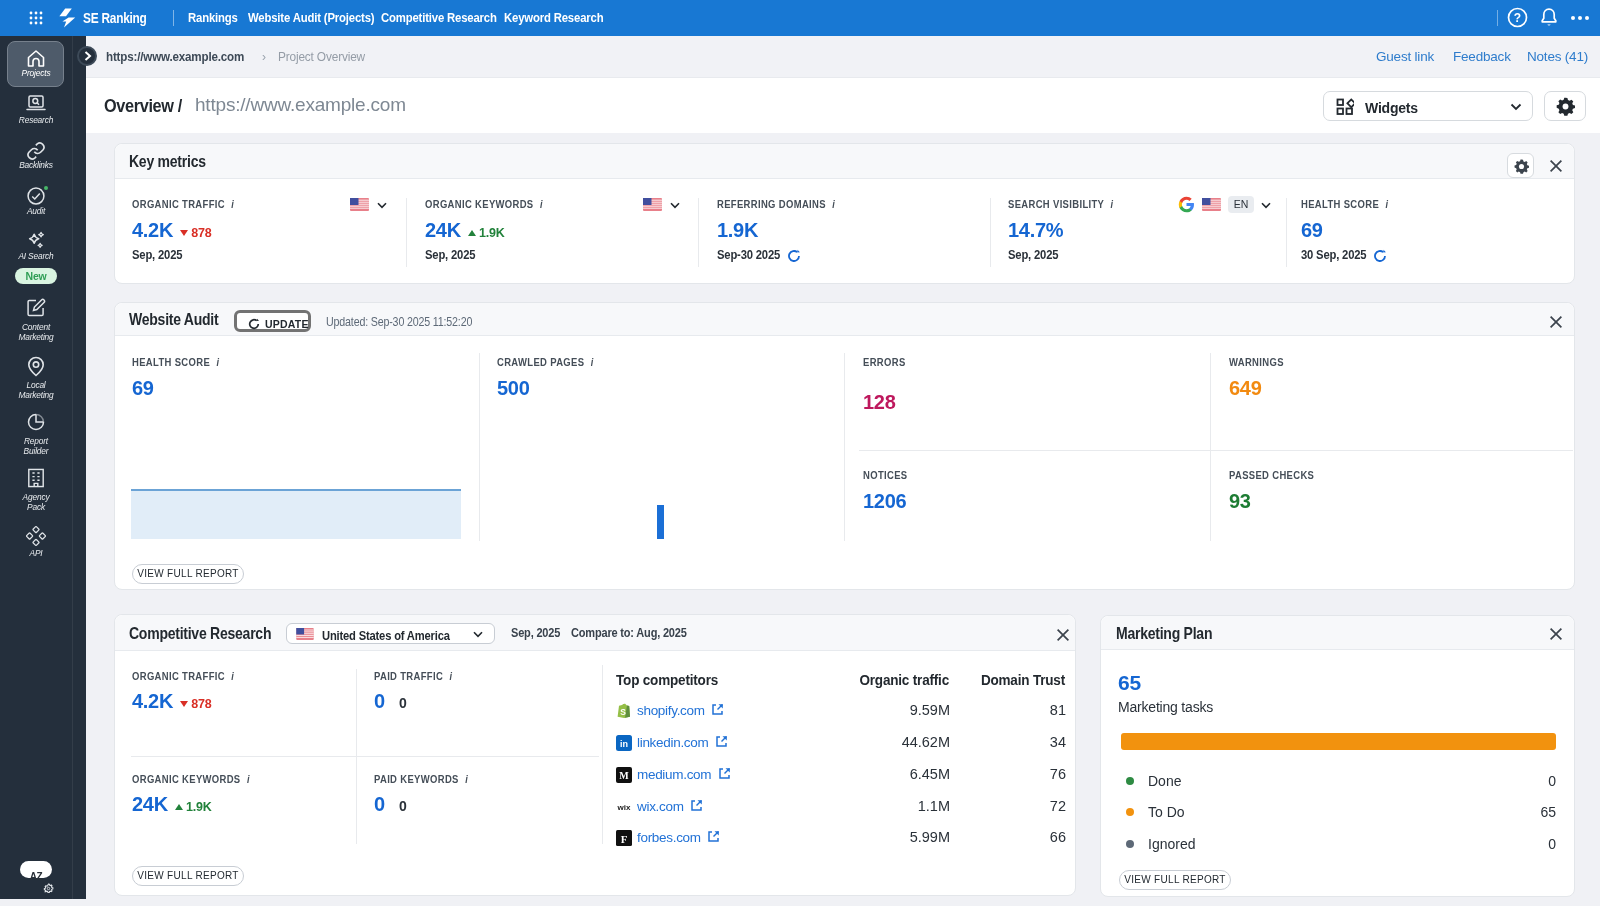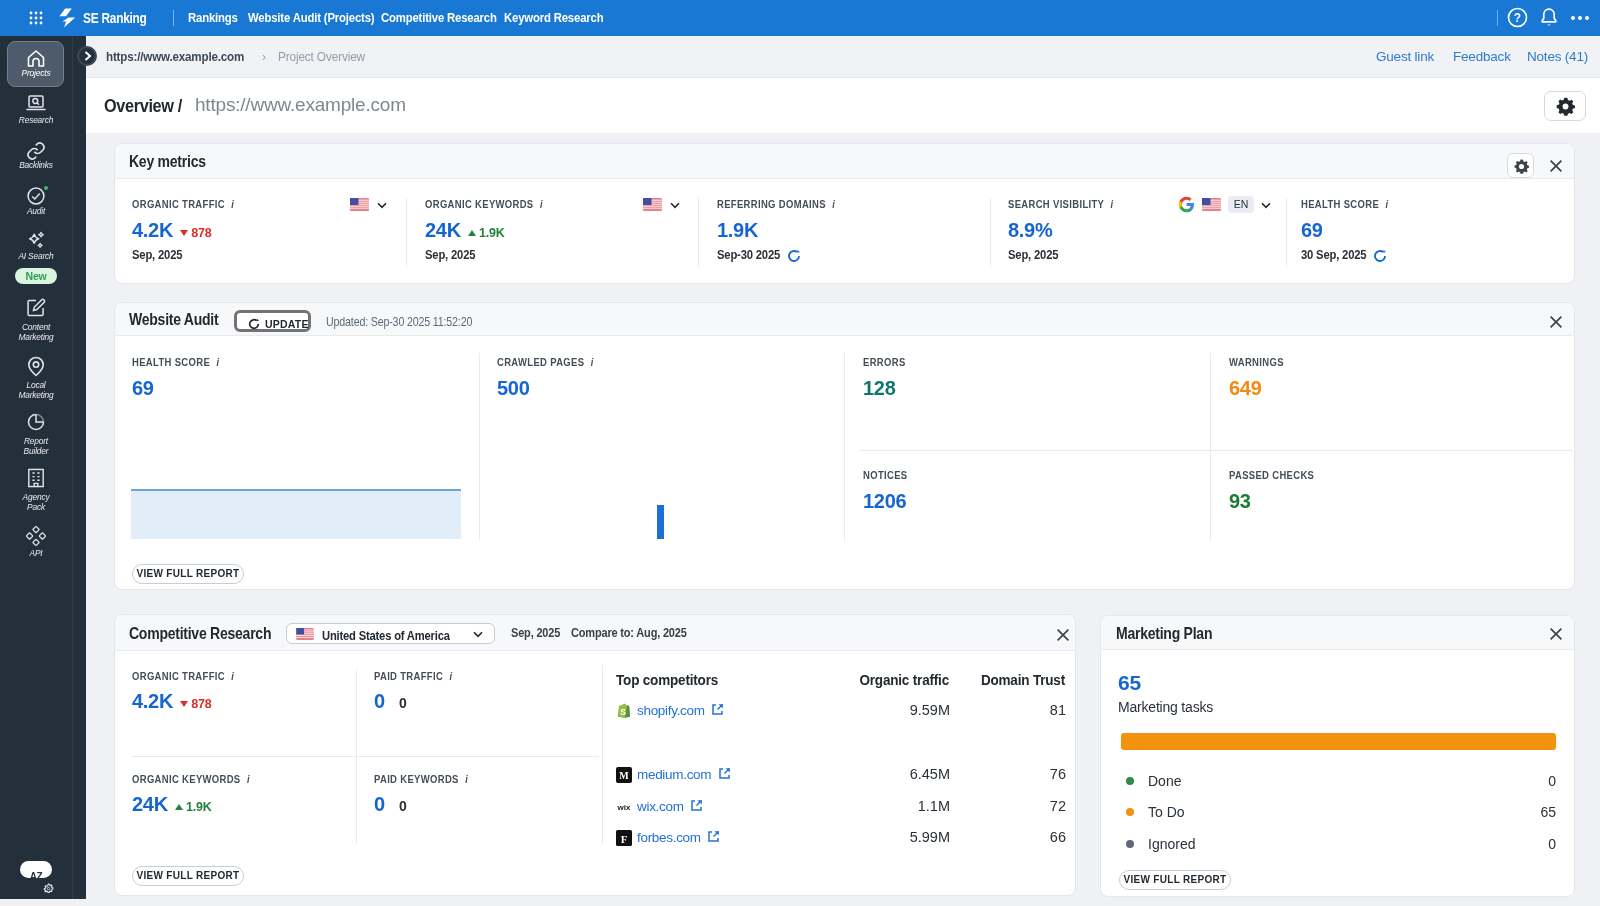--- a/index.html
+++ b/index.html
@@ -30,21 +30,21 @@
 .mlabel i { font-size:10.5px; color:#454e58; margin-left:4px; font-weight:700; }
 .bignum { position:absolute; font-size:20px; font-weight:700; color:#1566d2; letter-spacing:-0.3px; white-space:nowrap; }
 .mdate { position:absolute; font-size:12.5px; font-weight:700; color:#2a3139; white-space:nowrap; letter-spacing:-0.2px; transform:scaleX(0.9); transform-origin:left center; }
 .vdiv { position:absolute; width:1px; background:#e8eaed; }
 .hdiv { position:absolute; height:1px; background:#e8eaed; }
 .delta { font-size:12.5px; font-weight:700; letter-spacing:-0.2px; }
 .red { color:#d92f26; } .green { color:#22823b; } .darknum { color:#2a3139; }
 .tri { display:inline-block; width:0; height:0; vertical-align:middle; margin:0 3px 2px 0; }
 .tri-down { border-left:4px solid transparent; border-right:4px solid transparent; border-top:6px solid #d92f26; }
 .tri-up { border-left:4px solid transparent; border-right:4px solid transparent; border-bottom:6px solid #22823b; }
-.vbtn { position:absolute; width:112px; height:20px; border:1px solid #c8cdd4; border-radius:10px; background:#fff; font-size:10px; font-weight:700; letter-spacing:0.3px; color:#232a31; text-align:center; line-height:18px; }
+.vbtn { position:absolute; width:112px; height:20px; border:1px solid #c8cdd4; border-radius:10px; background:#fff; font-size:10px; font-weight:400; letter-spacing:0.3px; color:#232a31; text-align:center; line-height:18px; }
 .closex { position:absolute; width:14px; height:14px; }
 
 #sidebar { position:absolute; left:0; top:36px; width:86px; height:863px; background:#242f3c; }
 #sidebar .sline { position:absolute; left:72px; top:0; width:1px; height:100%; background:rgba(255,255,255,.07); }
 .sitem { position:absolute; left:0; width:72px; text-align:center; color:#e8ebee;font-style:italic; }
 .slabel { font-size:9.5px; letter-spacing:-0.2px; color:#e8ebee; line-height:10px; transform:scaleX(0.88); transform-origin:center; }
 #projbox { position:absolute; left:7px; top:5px; width:57px; height:46px; background:#4e5b6a; border:1px solid #76808c; border-radius:8px; }
 #collapsebtn { position:absolute; left:77px; top:46px; width:20px; height:20px; border-radius:50%; background:#242f3c; border:2px solid #3d4a58; color:#fff; }
 
 .mrow { position:absolute; font-size:14px; color:#2a3139; }
@@ -106,20 +106,32 @@
   <div class="sep">›</div>
   <div class="po">Project Overview</div>
   <div class="rlink" style="left:1290px">Guest link</div>
   <div class="rlink" style="left:1367px">Feedback</div>
   <div class="rlink" style="left:1441px">Notes (41)</div>
 </div>
 
 <div id="titleband">
   <div id="pagetitle">Overview /</div>
     <div id="pageurl">https://www.example.com</div>
+  <div class="btn-widgets">
+    <svg class="abs" style="left:12px;top:6px" width="18" height="18" viewBox="0 0 18 18" fill="none" stroke="#23292f" stroke-width="1.8">
+        <rect x="1.5" y="1.5" width="5.5" height="5.5"></rect>
+        <rect x="1.5" y="10.5" width="5.5" height="5.5"></rect>
+        <rect x="10.5" y="10.5" width="5.5" height="5.5"></rect>
+        <rect x="12.8" y="1" width="5.5" height="5.5" transform="rotate(45 13.5 4.2)"></rect>
+      </svg>
+    <span class="abs" style="left:41px;top:7.5px;font-size:14px;font-weight:700;color:#23292f;letter-spacing:-0.2px">Widgets</span>
+    <svg class="abs" style="left:186px;top:11px" width="12" height="8" viewBox="0 0 12 8" fill="none" stroke="#23292f" stroke-width="1.8">
+        <path d="M1.5 1.5 6 6l4.5-4.5"></path>
+      </svg>
+  </div>
   <div class="btn-gear">
     <svg class="abs" style="left:11px;top:5px" width="19" height="19" viewBox="0 0 20 20">
         <path fill="#23292f" d="M10 0.8 12 1l.6 2.2 1.7.7 2-1.1 1.9 1.9-1.1 2 .7 1.7 2.2.6v2.7l-2.2.6-.7 1.7 1.1 2-1.9 1.9-2-1.1-1.7.7-.6 2.2H8.7l-.6-2.2-1.7-.7-2 1.1-1.9-1.9 1.1-2-.7-1.7L.7 11.3V8.7l2.2-.6.7-1.7-1.1-2L4.4 2.5l2 1.1 1.7-.7L8.7.8z"></path>
         <circle cx="10" cy="10" r="3.1" fill="#fff"></circle>
       </svg>
   </div>
 </div>
 
 <div class="card" id="kmcard" style="left:114px;top:143px;width:1461px;height:141px;">
   <div class="cardhead" style="height:35px"></div>
@@ -170,21 +182,21 @@
 
   <div class="mlabel" style="left:602px;top:54px">REFERRING DOMAINS <i>i</i></div>
   <div class="bignum" style="left:602px;top:75px">1.9K</div>
   <div class="mdate" style="left:602px;top:104px">Sep-30 2025</div>
   <svg class="abs" style="left:672px;top:105px" width="14" height="14" viewBox="0 0 14 14" fill="none" stroke="#1566d2" stroke-width="1.8">
       <path d="M12 7a5 5 0 1 1-1.8-3.85"></path>
       <path d="M10.5 0.8 10.3 3.5 12.9 3.3" fill="#1566d2" stroke="none"></path>
     </svg>
 
   <div class="mlabel" style="left:893px;top:54px">SEARCH VISIBILITY <i>i</i></div>
-  <div class="bignum" style="left:893px;top:75px">8.9%</div>
+  <div class="bignum" style="left:893px;top:75px">14.7%</div>
   <div class="mdate" style="left:893px;top:104px">Sep, 2025</div>
   <svg class="abs" style="left:1063px;top:52px" width="17" height="17" viewBox="0 0 48 48">
       <path fill="#4285f4" d="M45.1 24.5c0-1.6-.1-3.1-.4-4.5H24v8.5h11.8c-.5 2.8-2.1 5.1-4.4 6.7v5.5h7.1c4.2-3.8 6.6-9.5 6.6-16.2z"></path>
       <path fill="#34a853" d="M24 46c5.9 0 10.9-2 14.5-5.3l-7.1-5.5c-2 1.3-4.5 2.1-7.4 2.1-5.7 0-10.5-3.8-12.2-9h-7.3v5.7C8.1 41.2 15.5 46 24 46z"></path>
       <path fill="#fbbc05" d="M11.8 28.3c-.4-1.3-.7-2.8-.7-4.3s.3-3 .7-4.3V14h-7.3C3 17 2.2 20.4 2.2 24s.8 7 2.3 10l7.3-5.7z"></path>
       <path fill="#ea4335" d="M24 10.8c3.2 0 6.1 1.1 8.4 3.3l6.3-6.3C34.9 4.2 29.9 2 24 2 15.5 2 8.1 6.8 4.5 14l7.3 5.7c1.7-5.2 6.5-8.9 12.2-8.9z"></path>
     </svg>
   <svg class="abs" style="left:1087px;top:54px" width="19" height="13" viewBox="0 0 19 13">
       <rect width="19" height="13" rx="1" fill="#e8808a"></rect>
       <g stroke="#e8808a" stroke-width="1">
@@ -229,21 +241,21 @@
   <div class="mlabel" style="left:17px;top:53px">HEALTH SCORE <i>i</i></div>
   <div class="bignum" style="left:17px;top:74px">69</div>
   <div class="abs" style="left:16px;top:186px;width:330px;height:2px;background:#6ba3d6"></div>
   <div class="abs" style="left:16px;top:188px;width:330px;height:48px;background:#e1edf8"></div>
 
   <div class="mlabel" style="left:382px;top:53px">CRAWLED PAGES <i>i</i></div>
   <div class="bignum" style="left:382px;top:74px">500</div>
   <div class="abs" style="left:542px;top:202px;width:7px;height:34px;background:#1b6fd6"></div>
 
   <div class="mlabel" style="left:748px;top:53px">ERRORS</div>
-  <div class="bignum red" style="left:748px;top:74px;color:#0f766e">128</div>
+  <div class="bignum red" style="left:748px;top:88px;color:#be185d">128</div>
   <div class="mlabel" style="left:1114px;top:53px">WARNINGS</div>
   <div class="bignum" style="left:1114px;top:74px;color:#f28a10">649</div>
   <div class="mlabel" style="left:748px;top:166px">NOTICES</div>
   <div class="bignum" style="left:748px;top:187px">1206</div>
   <div class="mlabel" style="left:1114px;top:166px">PASSED CHECKS</div>
   <div class="bignum" style="left:1114px;top:187px;color:#1d7c33">93</div>
   <div class="vbtn" style="left:17px;top:261px">VIEW FULL REPORT</div>
 </div>
 
 <div class="card" id="crcard" style="left:114px;top:614px;width:962px;height:282px;">
@@ -289,20 +301,33 @@
         <path d="M13.2 3.1 11 2.6l-2 12.1 5-1z" fill="#5e8e3e"></path>
         <text x="7" y="11.5" text-anchor="middle" font-size="8.5" font-weight="bold" fill="#fff" font-family="Liberation Sans">S</text>
       </svg>
     <span class="dlink">shopify.com <svg style="vertical-align:-1px;margin-left:3px" width="13" height="13" viewBox="0 0 13 13" fill="none" stroke="#2272d6" stroke-width="1.5">
           <path d="M5 2H2v9h9V8"></path>
           <path d="M7.5 1.2h4.3v4.3" fill="#2272d6" stroke="none"></path>
           <path d="M11.5 1.5 6.5 6.5"></path>
         </svg></span>
     <span class="cval1">9.59M</span>
       <span class="cval2">81</span>
+  </div>
+  <div class="crow" style="top:119px">
+    <svg class="favi" width="16" height="16" viewBox="0 0 16 16">
+        <rect width="16" height="16" rx="2.5" fill="#0a66c2"></rect>
+        <text x="8" y="12" text-anchor="middle" font-size="9" font-weight="bold" fill="#fff" font-family="Liberation Sans">in</text>
+      </svg>
+    <span class="dlink">linkedin.com <svg style="vertical-align:-1px;margin-left:3px" width="13" height="13" viewBox="0 0 13 13" fill="none" stroke="#2272d6" stroke-width="1.5">
+          <path d="M5 2H2v9h9V8"></path>
+          <path d="M7.5 1.2h4.3v4.3" fill="#2272d6" stroke="none"></path>
+          <path d="M11.5 1.5 6.5 6.5"></path>
+        </svg></span>
+    <span class="cval1">44.62M</span>
+      <span class="cval2">34</span>
   </div>
   <div class="crow" style="top:151px">
     <svg class="favi" width="16" height="16" viewBox="0 0 16 16">
         <rect width="16" height="16" rx="2" fill="#101010"></rect>
         <text x="8" y="12" text-anchor="middle" font-size="10" font-weight="bold" fill="#fff" font-family="Liberation Serif">M</text>
       </svg>
     <span class="dlink">medium.com <svg style="vertical-align:-1px;margin-left:3px" width="13" height="13" viewBox="0 0 13 13" fill="none" stroke="#2272d6" stroke-width="1.5">
           <path d="M5 2H2v9h9V8"></path>
           <path d="M7.5 1.2h4.3v4.3" fill="#2272d6" stroke="none"></path>
           <path d="M11.5 1.5 6.5 6.5"></path>

